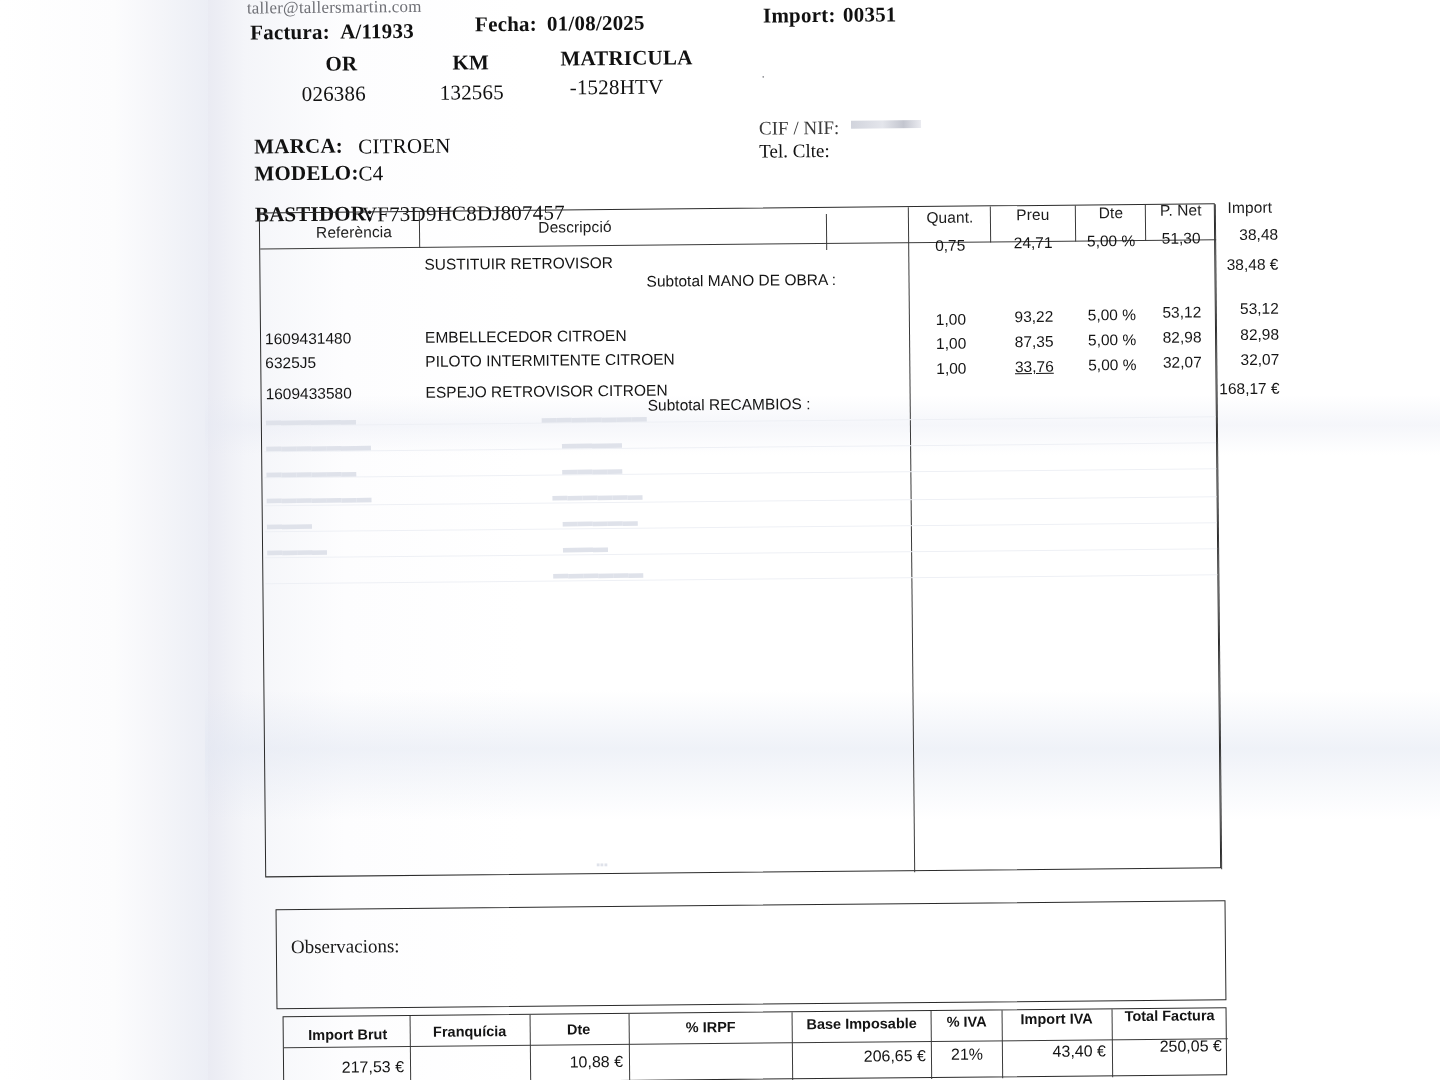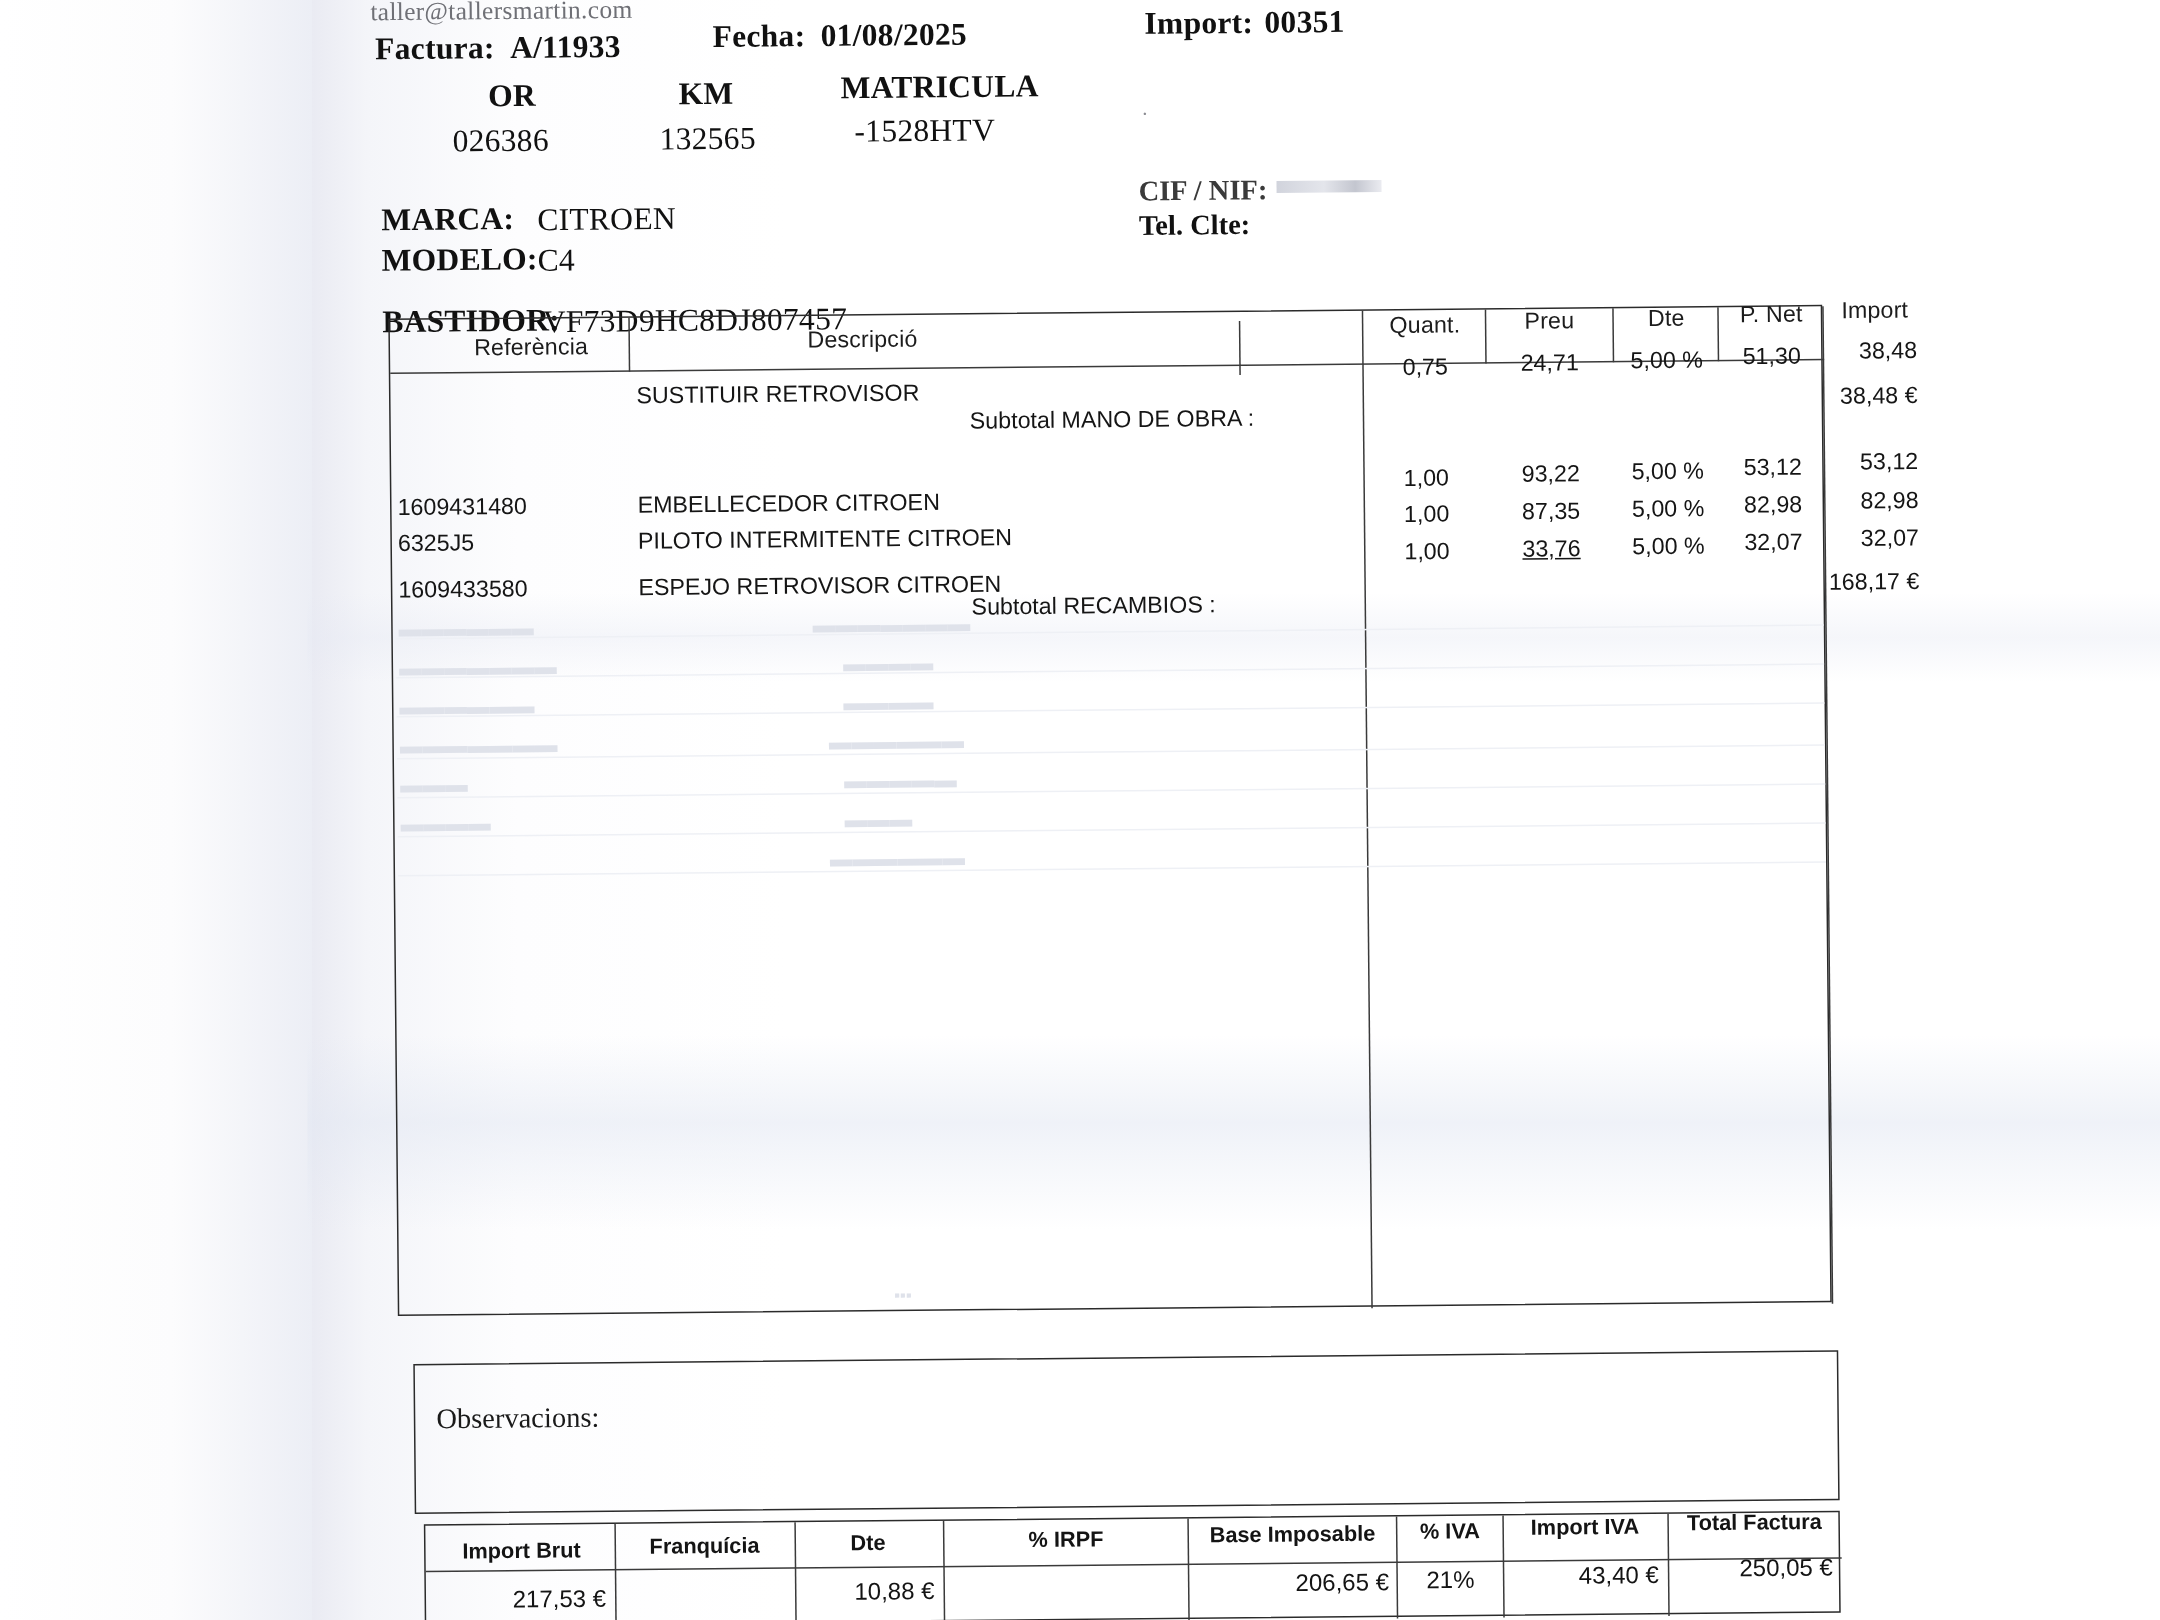--- a/index.html
+++ b/index.html
@@ -63,21 +63,21 @@
   }
   .hdr-bold {
     font-weight: bold;
     font-size: 21px;
     letter-spacing: .2px;
   }
   .hdr-val {
     font-size: 21px;
     letter-spacing: .2px;
   }
-  .lbl-sm { font-size: 19px; font-weight: bold; }
+  .lbl-sm { font-size: 19px; }
 
   
   #items-table {
     position: absolute;
     left: 262px; top: 208px;
     width: 956px; height: 665px;
     border: 1.6px solid #2b2b2b;
     box-sizing: border-box;
   }
   .vline {

